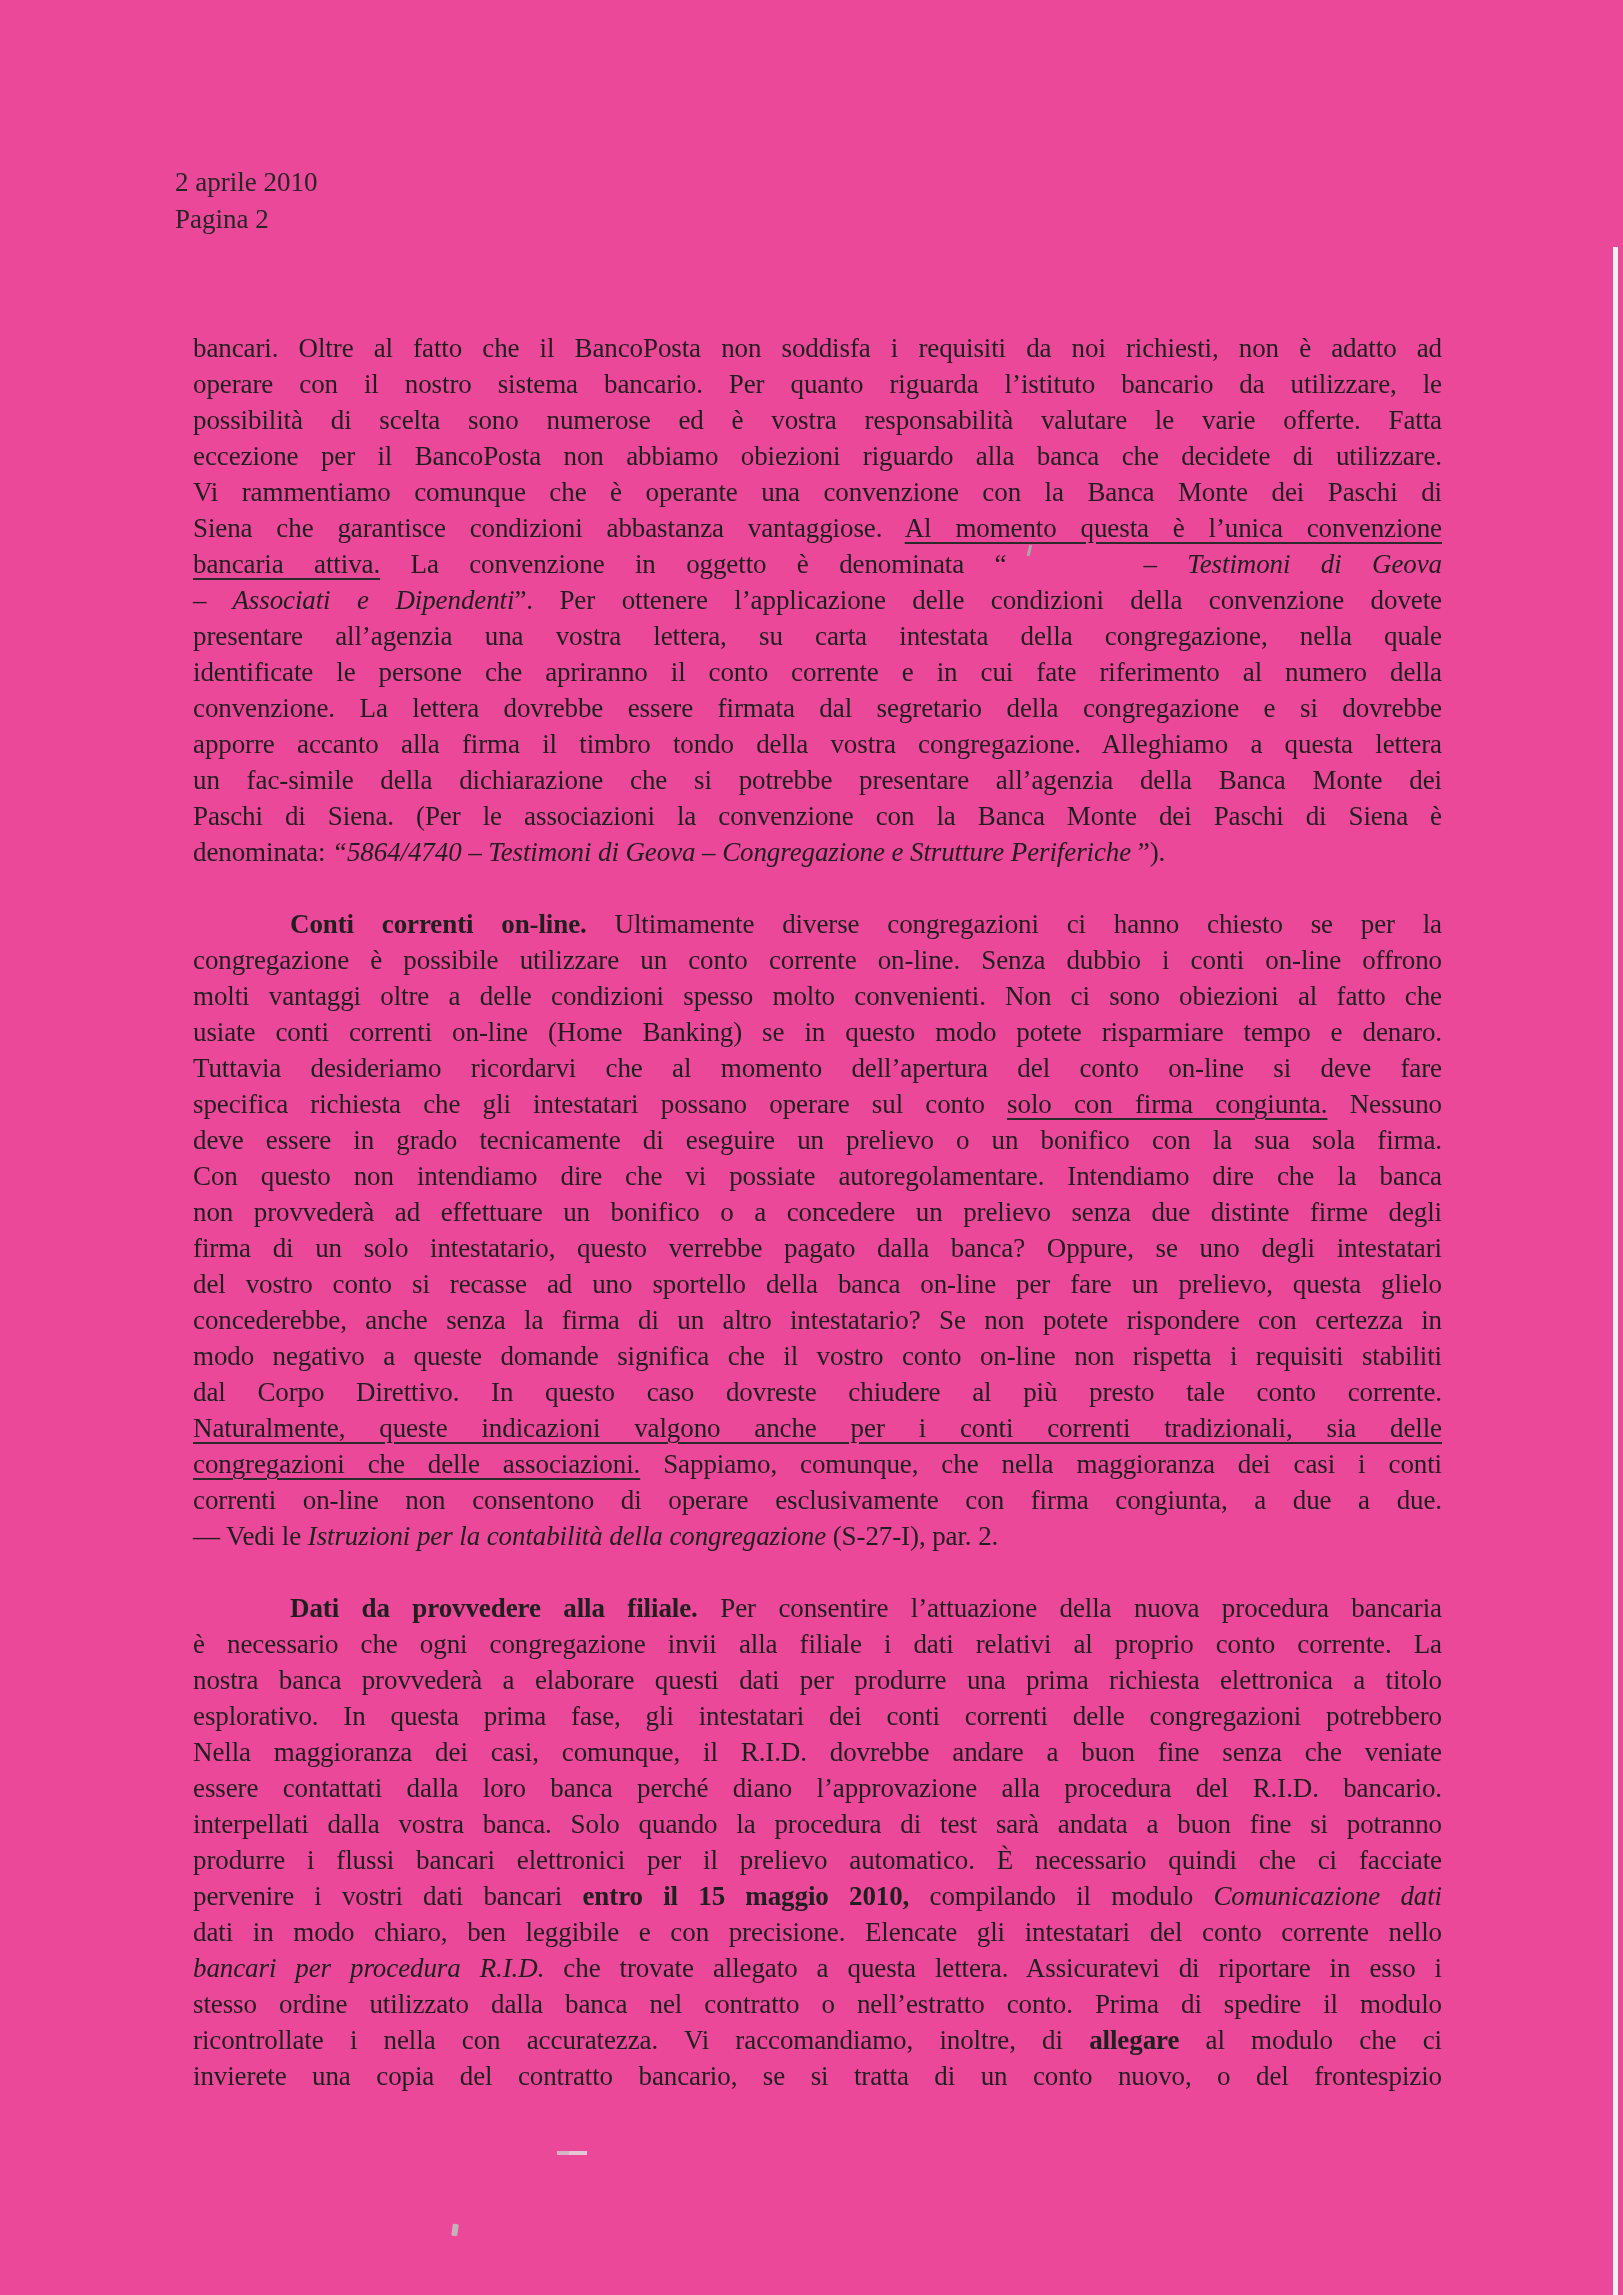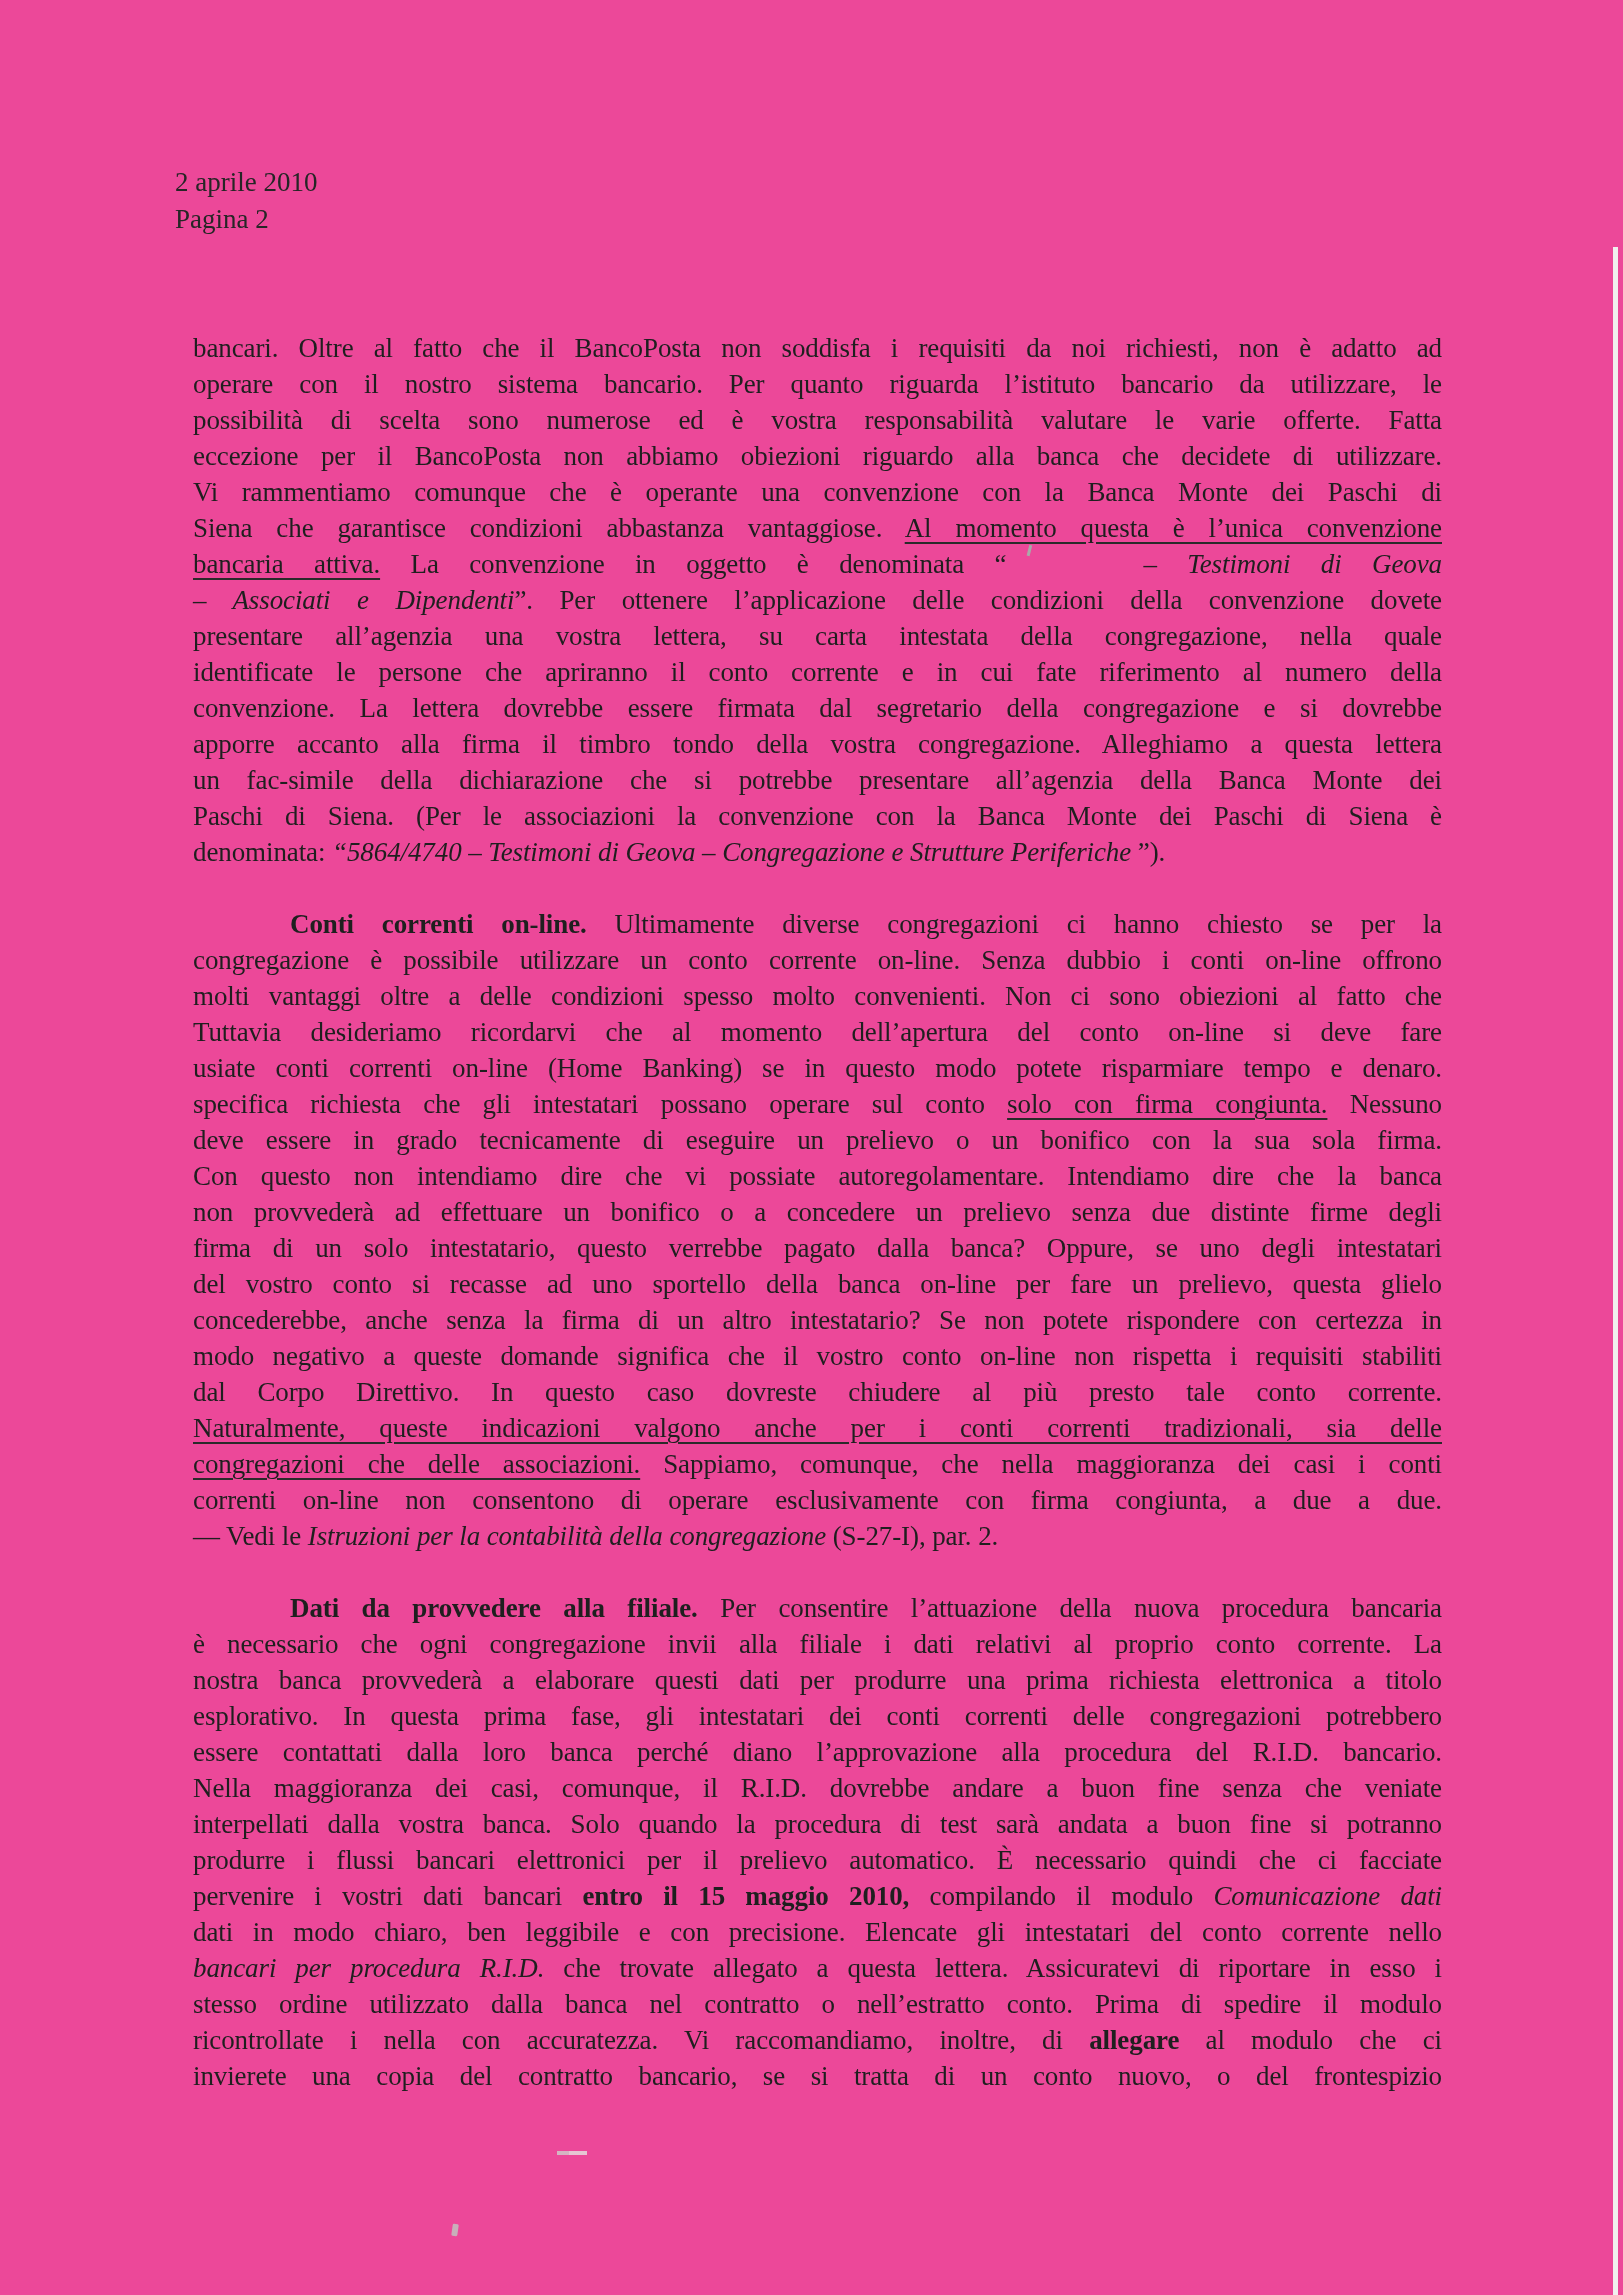--- a/index.html
+++ b/index.html
@@ -107,43 +107,43 @@
         <div class="line"><span>convenzione. La lettera dovrebbe essere firmata dal segretario della congregazione e si dovrebbe</span></div>
         <div class="line"><span>apporre accanto alla firma il timbro tondo della vostra congregazione. Alleghiamo a questa lettera</span></div>
         <div class="line"><span>un fac-simile della dichiarazione che si potrebbe presentare all’agenzia della Banca Monte dei</span></div>
         <div class="line"><span>Paschi di Siena. (Per le associazioni la convenzione con la Banca Monte dei Paschi di Siena è</span></div>
         <div class="line nojust"><span>denominata: </span><span class="ital">“5864/4740 – Testimoni di Geova – Congregazione e Strutture Periferiche</span><span> ”).</span></div>
       </div>
       <div class="para">
         <div class="line indent"><span class="bold">Conti correnti on-line.</span><span> Ultimamente diverse congregazioni ci hanno chiesto se per la</span></div>
         <div class="line"><span>congregazione è possibile utilizzare un conto corrente on-line. Senza dubbio i conti on-line offrono</span></div>
         <div class="line"><span>molti vantaggi oltre a delle condizioni spesso molto convenienti. Non ci sono obiezioni al fatto che</span></div>
+        <div class="line"><span>usiate conti correnti on-line (Home Banking) se in questo modo potete risparmiare tempo e denaro.</span></div>
         <div class="line"><span>Tuttavia desideriamo ricordarvi che al momento dell’apertura del conto on-line si deve fare</span></div>
-        <div class="line"><span>usiate conti correnti on-line (Home Banking) se in questo modo potete risparmiare tempo e denaro.</span></div>
         <div class="line"><span>specifica richiesta che gli intestatari possano operare sul conto </span><span class="und">solo con firma congiunta.</span><span> Nessuno</span></div>
         <div class="line"><span>deve essere in grado tecnicamente di eseguire un prelievo o un bonifico con la sua sola firma.</span></div>
         <div class="line"><span>Con questo non intendiamo dire che vi possiate autoregolamentare. Intendiamo dire che la banca</span></div>
         <div class="line"><span>non provvederà ad effettuare un bonifico o a concedere un prelievo senza due distinte firme degli</span></div>
         <div class="line"><span>firma di un solo intestatario, questo verrebbe pagato dalla banca? Oppure, se uno degli intestatari</span></div>
         <div class="line"><span>del vostro conto si recasse ad uno sportello della banca on-line per fare un prelievo, questa glielo</span></div>
         <div class="line"><span>concederebbe, anche senza la firma di un altro intestatario? Se non potete rispondere con certezza in</span></div>
         <div class="line"><span>modo negativo a queste domande significa che il vostro conto on-line non rispetta i requisiti stabiliti</span></div>
         <div class="line"><span>dal Corpo Direttivo. In questo caso dovreste chiudere al più presto tale conto corrente.</span></div>
         <div class="line"><span class="und">Naturalmente, queste indicazioni valgono anche per i conti correnti tradizionali, sia delle</span></div>
         <div class="line"><span class="und">congregazioni che delle associazioni.</span><span> Sappiamo, comunque, che nella maggioranza dei casi i conti</span></div>
         <div class="line"><span>correnti on-line non consentono di operare esclusivamente con firma congiunta, a due a due.</span></div>
         <div class="line nojust"><span>— Vedi le </span><span class="ital">Istruzioni per la contabilità della congregazione</span><span> (S-27-I), par. 2.</span></div>
       </div>
       <div class="para">
         <div class="line indent"><span class="bold">Dati da provvedere alla filiale.</span><span> Per consentire l’attuazione della nuova procedura bancaria</span></div>
         <div class="line"><span>è necessario che ogni congregazione invii alla filiale i dati relativi al proprio conto corrente. La</span></div>
         <div class="line"><span>nostra banca provvederà a elaborare questi dati per produrre una prima richiesta elettronica a titolo</span></div>
         <div class="line"><span>esplorativo. In questa prima fase, gli intestatari dei conti correnti delle congregazioni potrebbero</span></div>
+        <div class="line"><span>Nella maggioranza dei casi, comunque, il R.I.D. dovrebbe andare a buon fine senza che veniate</span></div>
         <div class="line"><span>essere contattati dalla loro banca perché diano l’approvazione alla procedura del R.I.D. bancario.</span></div>
-        <div class="line"><span>Nella maggioranza dei casi, comunque, il R.I.D. dovrebbe andare a buon fine senza che veniate</span></div>
         <div class="line"><span>interpellati dalla vostra banca. Solo quando la procedura di test sarà andata a buon fine si potranno</span></div>
         <div class="line"><span>produrre i flussi bancari elettronici per il prelievo automatico. È necessario quindi che ci facciate</span></div>
         <div class="line"><span>pervenire i vostri dati bancari </span><span class="bold">entro il 15 maggio 2010,</span><span> compilando il modulo </span><span class="ital">Comunicazione dati</span></div>
         <div class="line"><span>dati in modo chiaro, ben leggibile e con precisione. Elencate gli intestatari del conto corrente nello</span></div>
         <div class="line"><span class="ital">bancari per procedura R.I.D.</span><span> che trovate allegato a questa lettera. Assicuratevi di riportare in esso i</span></div>
         <div class="line"><span>stesso ordine utilizzato dalla banca nel contratto o nell’estratto conto. Prima di spedire il modulo</span></div>
         <div class="line"><span>ricontrollate i nella con accuratezza. Vi raccomandiamo, inoltre, di </span><span class="bold">allegare</span><span> al modulo che ci</span></div>
         <div class="line"><span>invierete una copia del contratto bancario, se si tratta di un conto nuovo, o del frontespizio</span></div>
       </div>
     </div>

